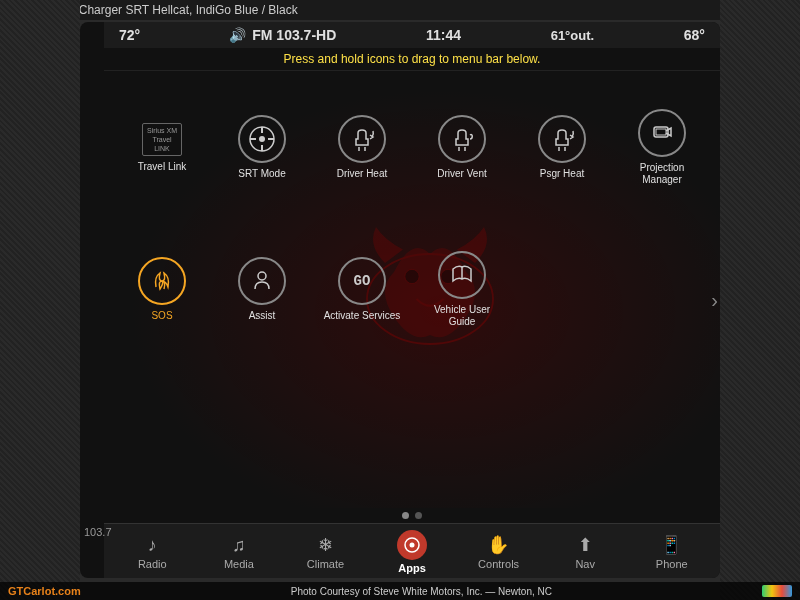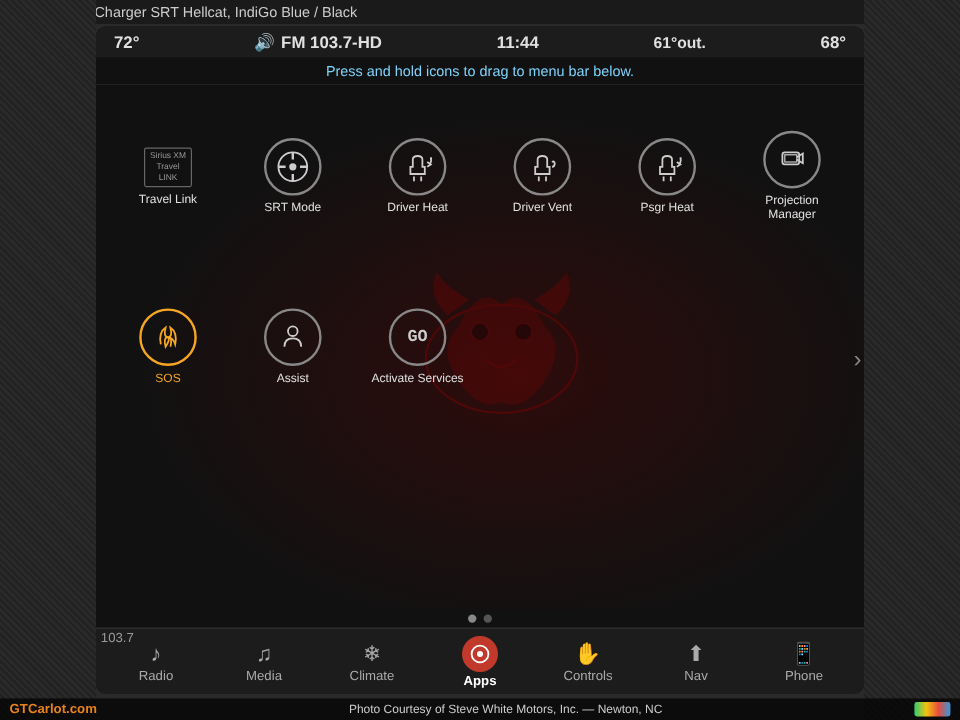--- a/index.html
+++ b/index.html
@@ -48,20 +48,21 @@
       position: absolute;
       top: 22px;
       left: 80px;
       right: 80px;
       bottom: 22px;
       background: #111;
       border-radius: 8px;
       display: flex;
       flex-direction: column;
       overflow: hidden;
+      padding-left: 24px;
     }
 
     
     .status-bar {
       background: #1c1c1c;
       color: #e0e0e0;
       display: flex;
       justify-content: space-between;
       align-items: center;
       padding: 5px 15px;
@@ -71,21 +72,21 @@
 
     .status-bar .temp { color: #e0e0e0; }
     .status-bar .radio { color: #e0e0e0; display: flex; align-items: center; gap: 5px; }
     .status-bar .time { color: #e0e0e0; text-align: right; }
     .status-bar .outside { color: #e0e0e0; font-size: 13px; }
     .status-bar .right-temp { color: #e0e0e0; }
 
     
     .instruction-bar {
       background: #111;
-      color: #7dd3fc;
+      color: #fde047;
       text-align: center;
       font-size: 12px;
       padding: 4px;
       border-bottom: 1px solid #222;
     }
 
     
     .apps-grid {
       flex: 1;
       display: grid;
@@ -379,20 +380,29 @@
       <span class="app-label">Assist</span>
     </div>
 
     <div class="app-item">
       <div class="app-icon white" style="font-size:14px;font-weight:bold;color:#ccc;border-color:#888;font-family:Liberation Mono, monospace;">
         GO
       </div>
       <span class="app-label">Activate Services</span>
     </div>
 
+    <div class="app-item">
+      <div class="app-icon white">
+        <svg width="28" height="28" viewBox="0 0 28 28">
+          <path d="M5,20 Q10,16 14,18 Q18,16 23,20 L23,8 Q18,4 14,6 Q10,4 5,8 Z" fill="none" stroke="#ccc" stroke-width="1.5"></path>
+          <line x1="14" y1="6" x2="14" y2="18" stroke="#ccc" stroke-width="1.5"></line>
+        </svg>
+      </div>
+      <span class="app-label">Vehicle User<br>Guide</span>
+    </div>
 
   </div>
 
   <div class="pagination">
     <div class="dot active"></div>
     <div class="dot"></div>
   </div>
 
   <div class="nav-bar">
 

